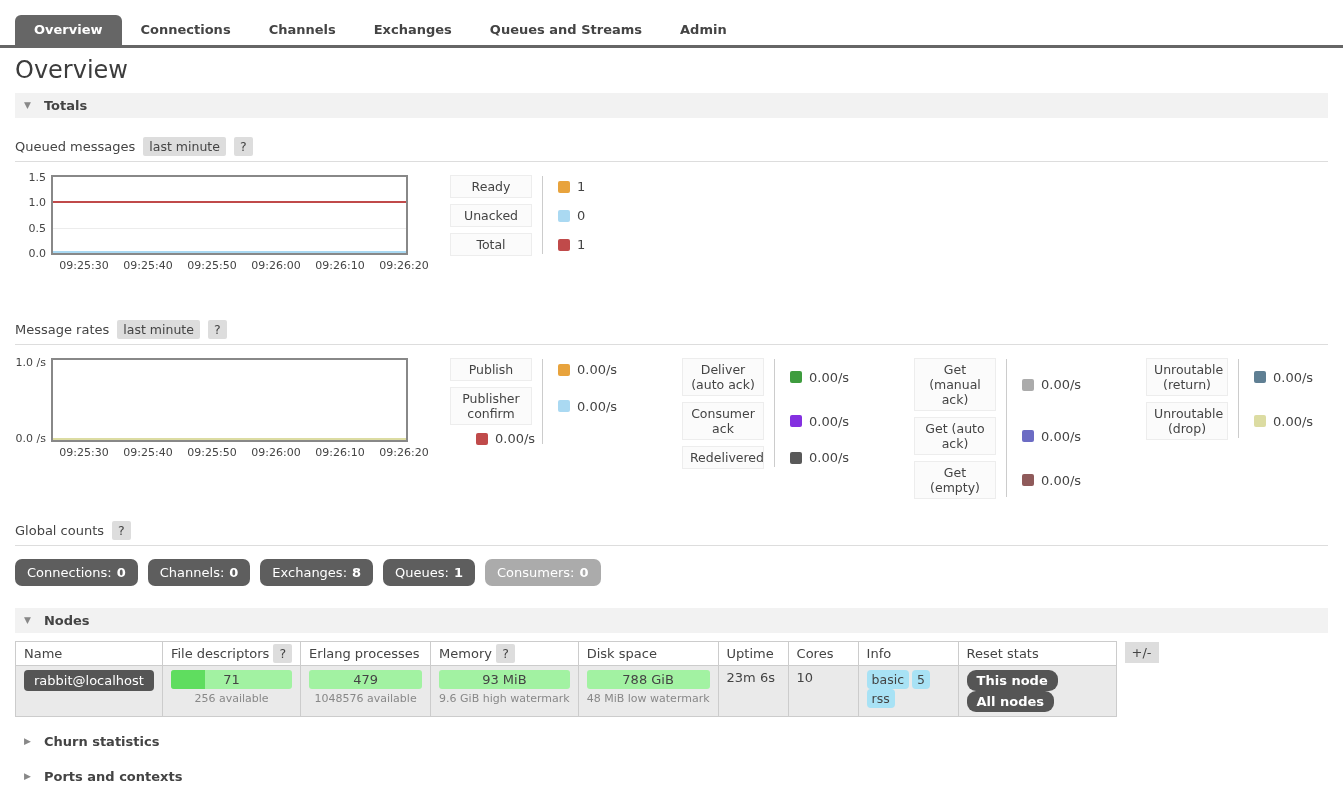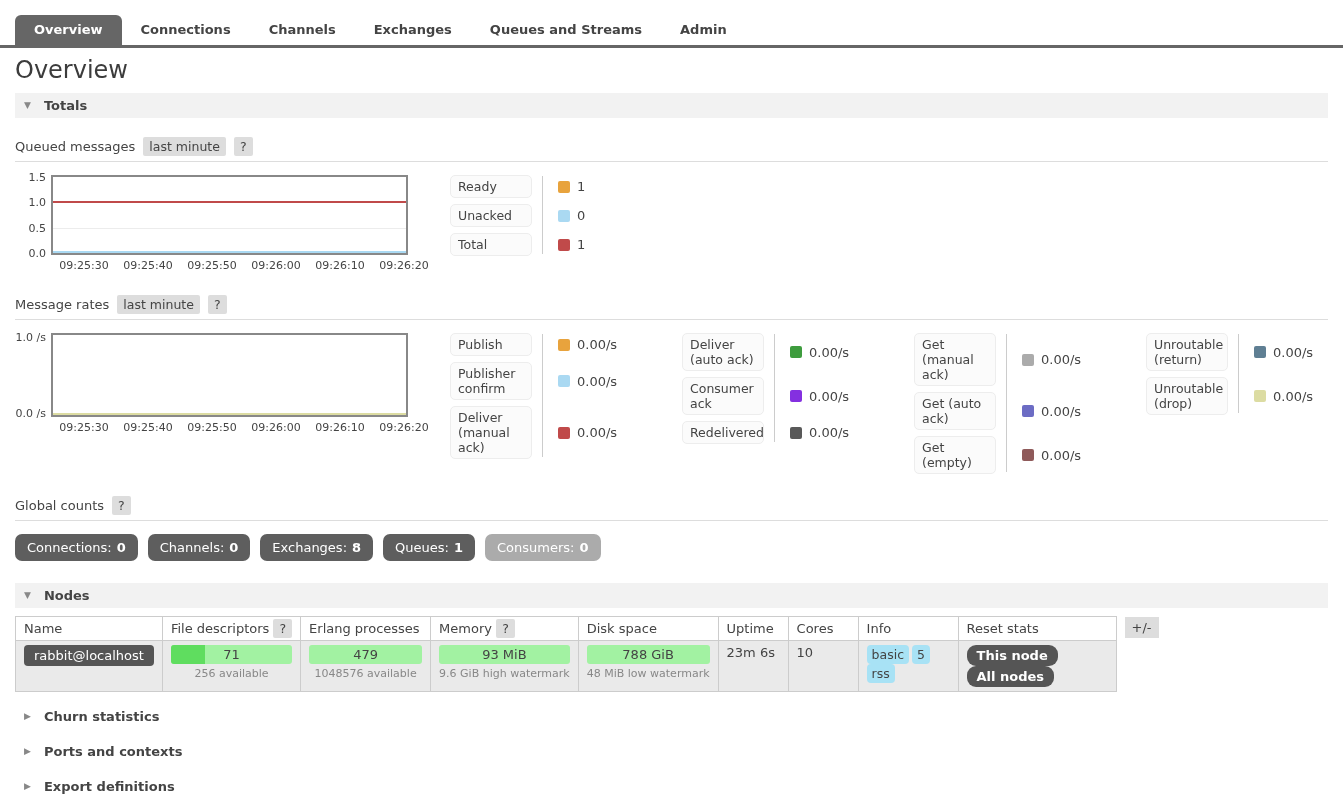--- a/index.html
+++ b/index.html
@@ -29,21 +29,21 @@
   .plot { position:relative; flex:1; border:2px solid #888; background:#fff; }
   .gridline { position:absolute; left:0; right:0; height:1px; background:#ececec; }
   .series-line { position:absolute; left:0; right:0; height:2px; }
   .xlabels { position:relative; height:17px; margin-left:36px; margin-top:4px; font-size:11px; }
   .xlabels span { position:absolute; transform:translateX(-50%); white-space:nowrap; }
   
   .legend-group { position:relative; width:180px; margin-left:52px; flex:0 0 auto;
                   display:grid; grid-template-columns:82px auto; row-gap:6px; align-items:center; align-content:start; }
   .legend-group.first { margin-left:42px; }
   .vsep { position:absolute; left:92px; top:1px; bottom:2px; width:1px; background:#ccc; }
-  .legend-label { text-align:left; background:#fbfbfb; border:1px solid #ededed; border-radius:5px;
+  .legend-label { text-align:center; background:#fbfbfb; border:1px solid #ededed; border-radius:0;
                   padding:3px 7px; font-size:12.5px; color:#444; cursor:pointer; }
   .legend-value { display:flex; align-items:center; gap:7px; padding-left:26px; font-size:13px; }
   .swatch { width:12px; height:12px; border-radius:2px; flex:0 0 auto; }
   
   .badges { margin:13px 15px 0; display:flex; gap:10px; }
   .badge { color:#fff; padding:6px 12px; border-radius:7px; display:inline-flex; gap:5px; font-size:13px; }
   .badge b { font-weight:bold; }
   
   .table-wrap { margin:8px 15px 0; display:flex; align-items:flex-start; }
   table { border-collapse:collapse; font-size:13px; table-layout:fixed; }
@@ -127,21 +127,21 @@
       <span>0</span>
     </div>
     <div class="legend-label">Total</div>
     <div class="legend-value">
       <span class="swatch" style="background-color: rgb(192, 74, 74);"></span>
       <span>1</span>
     </div>
   </div>
 </div>
 
-<div class="subhead" style="margin-top:19px;">
+<div class="subhead" style="margin-top:44px;">
   <span>Message rates</span>
   <span class="pill">last minute</span>
   <span class="pill">?</span>
 </div>
 
 <div class="chart-area">
   <div class="chart-block">
     <div class="plot-row">
       <div class="ylabels" style="height:84px;">
         <span style="top:4px;">1.0 /s</span>
@@ -166,21 +166,20 @@
     <div class="legend-label">Publish</div>
     <div class="legend-value">
       <span class="swatch" style="background-color: rgb(232, 163, 61);"></span>
       <span>0.00/s</span>
     </div>
     <div class="legend-label">Publisher confirm</div>
     <div class="legend-value">
       <span class="swatch" style="background-color: rgb(170, 217, 242);"></span>
       <span>0.00/s</span>
     </div>
-    <div class="legend-label">Deliver (manual ack)</div>
     <div class="legend-value">
       <span class="swatch" style="background-color: rgb(192, 74, 74);"></span>
       <span>0.00/s</span>
     </div>
   </div>
 
   <div class="legend-group">
     <div class="vsep"></div>
     <div class="legend-label">Deliver (auto ack)</div>
     <div class="legend-value">

